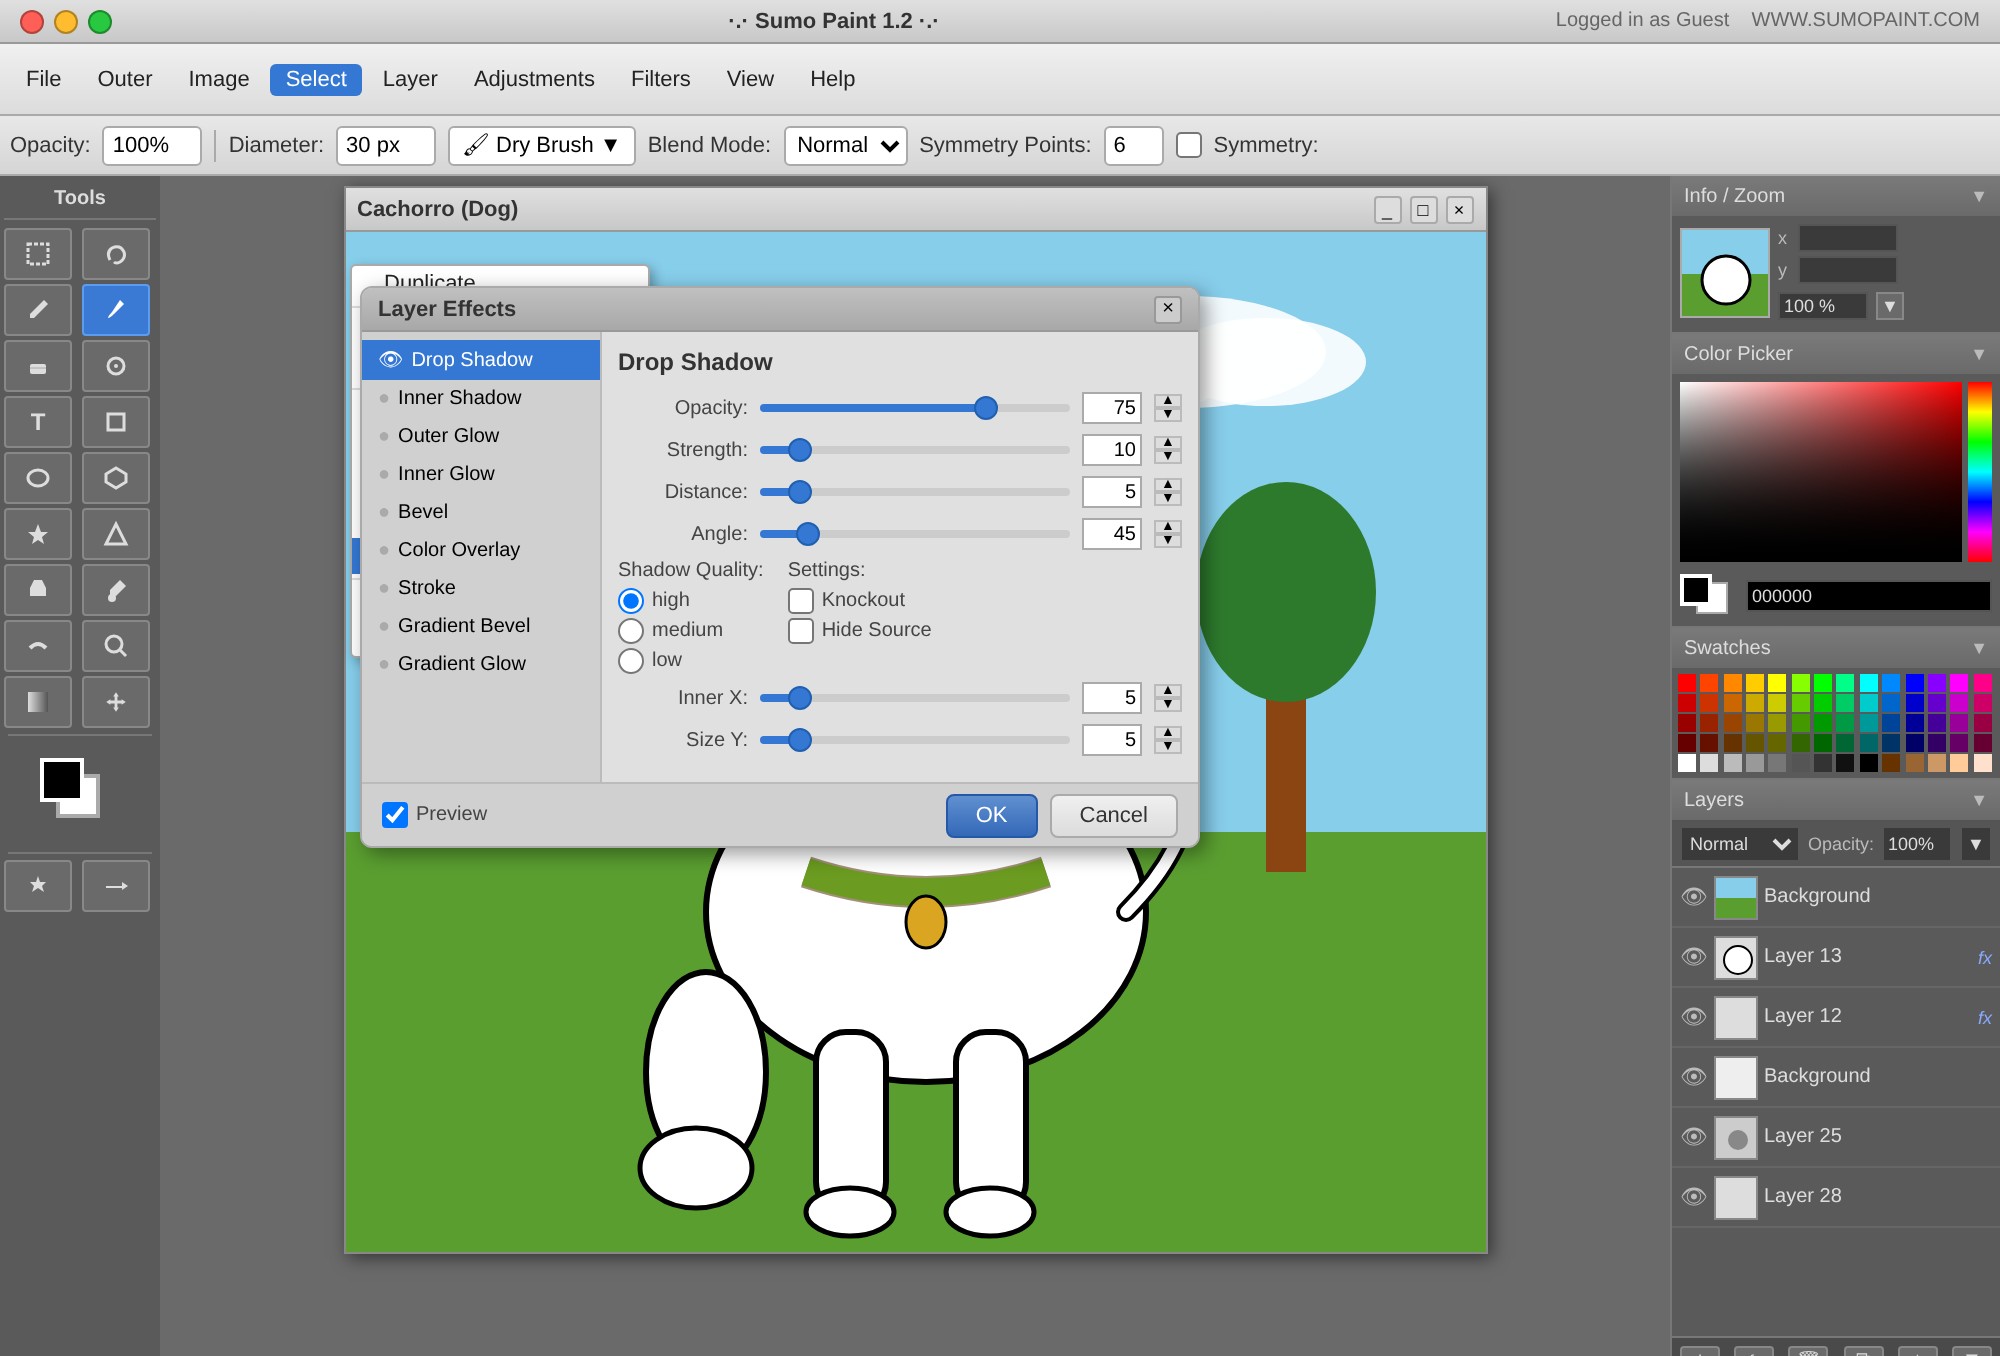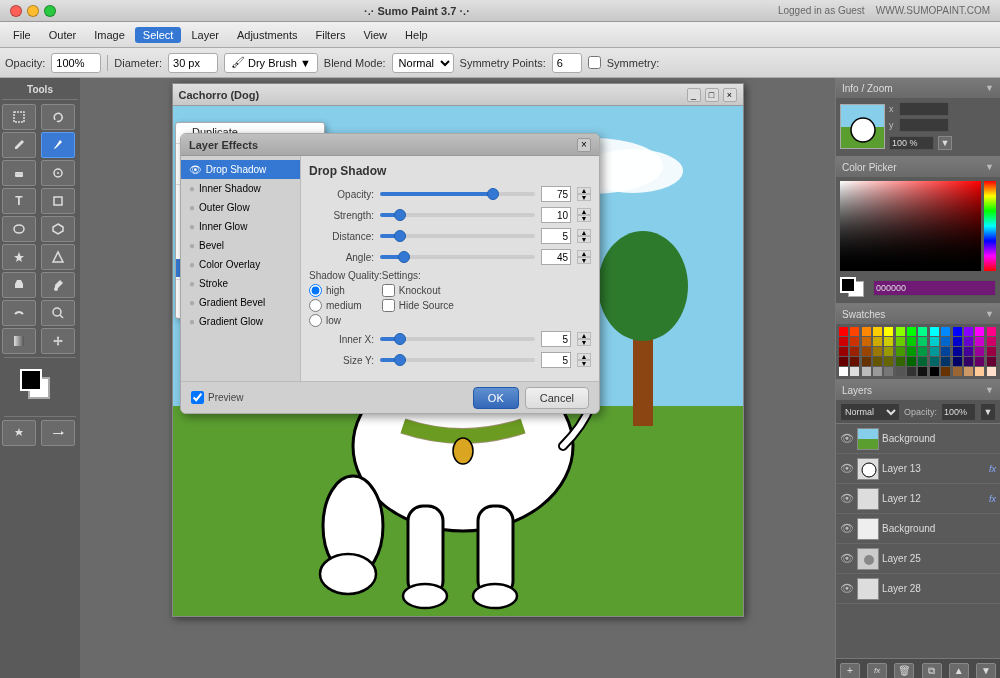--- a/index.html
+++ b/index.html
@@ -14,21 +14,21 @@
     .title-bar-buttons { display: flex; gap: 5px; }
     .tb-btn { width: 12px; height: 12px; border-radius: 50%; border: 1px solid rgba(0,0,0,0.3); }
     .tb-btn.close { background: #ff5f57; }
     .tb-btn.min { background: #febc2e; }
     .tb-btn.max { background: #28c840; }
     .title-bar-title { font-size: 11px; color: #333; font-weight: bold; }
     .title-bar-right { font-size: 10px; color: #666; }
 
     
     .menu-bar {
-      height: 26px; background: linear-gradient(to bottom, #f0f0f0, #dcdcdc);
+      height: 36px; background: linear-gradient(to bottom, #f0f0f0, #dcdcdc);
       display: flex; align-items: center; padding: 0 5px;
       border-bottom: 1px solid #aaa; gap: 2px;
     }
     .menu-item {
       padding: 2px 8px; font-size: 11px; color: #222; cursor: pointer;
       border-radius: 3px;
     }
     .menu-item:hover, .menu-item.active { background: #3478d4; color: white; }
 
     
@@ -144,21 +144,21 @@
     .color-gradient {
       width: 150px; height: 90px; position: relative;
       background: linear-gradient(to right, white, red);
       margin-bottom: 3px;
     }
     .color-gradient::after {
       content: ''; position: absolute; inset: 0;
       background: linear-gradient(to bottom, transparent, black);
     }
     .color-bottom-row { display: flex; align-items: center; gap: 4px; }
-    .color-hex-input { flex: 1; height: 16px; background: #701a75; border: 1px solid #555; color: #ddd; font-size: 9px; padding: 0 2px; }
+    .color-hex-input { flex: 1; height: 16px; background: #000000; border: 1px solid #555; color: #ddd; font-size: 9px; padding: 0 2px; }
 
     
     .swatches-grid {
       display: grid; grid-template-columns: repeat(14, 1fr); gap: 1px; padding: 3px;
     }
     .swatch { width: 9px; height: 9px; cursor: pointer; }
 
     
     .layers-panel { flex: 1; display: flex; flex-direction: column; }
     .layers-controls {
@@ -273,21 +273,21 @@
   </style>
 </head>
 <body>
 
 <div class="title-bar">
   <div class="title-bar-buttons">
     <div class="tb-btn close"></div>
     <div class="tb-btn min"></div>
     <div class="tb-btn max"></div>
   </div>
-  <div class="title-bar-title">·.· Sumo Paint 3.7 ·.·</div>
+  <div class="title-bar-title">·.· Sumo Paint 1.2 ·.·</div>
   <div class="title-bar-right">
     <span>Logged in as Guest</span>
     &nbsp;&nbsp;
     <span>WWW.SUMOPAINT.COM</span>
   </div>
 </div>
 
 <div class="menu-bar">
   <div class="menu-item">File</div>
   <div class="menu-item">Outer</div>
@@ -637,21 +637,21 @@
             <div class="slider-container">
               <input type="range" min="0" max="360" value="45" class="effect-slider" style="--val: 12.5%;">
             </div>
             <input type="text" class="effect-value" value="45" style="">
             <div class="effect-spin">
               <button class="effect-spin-btn">▲</button>
               <button class="effect-spin-btn">▼</button>
             </div>
           </div>
 
-          <div style="display:flex;gap:0;margin-top:4px;">
+          <div style="display:flex;gap:12px;margin-top:4px;">
             <div>
               <div class="shadow-quality">Shadow Quality:</div>
               <div class="radio-group">
                 <label class="radio-item">
                   <input type="radio" name="quality" checked="" style=""> high
                 </label>
                 <label class="radio-item">
                   <input type="radio" name="quality" style=""> medium
                 </label>
                 <label class="radio-item">

